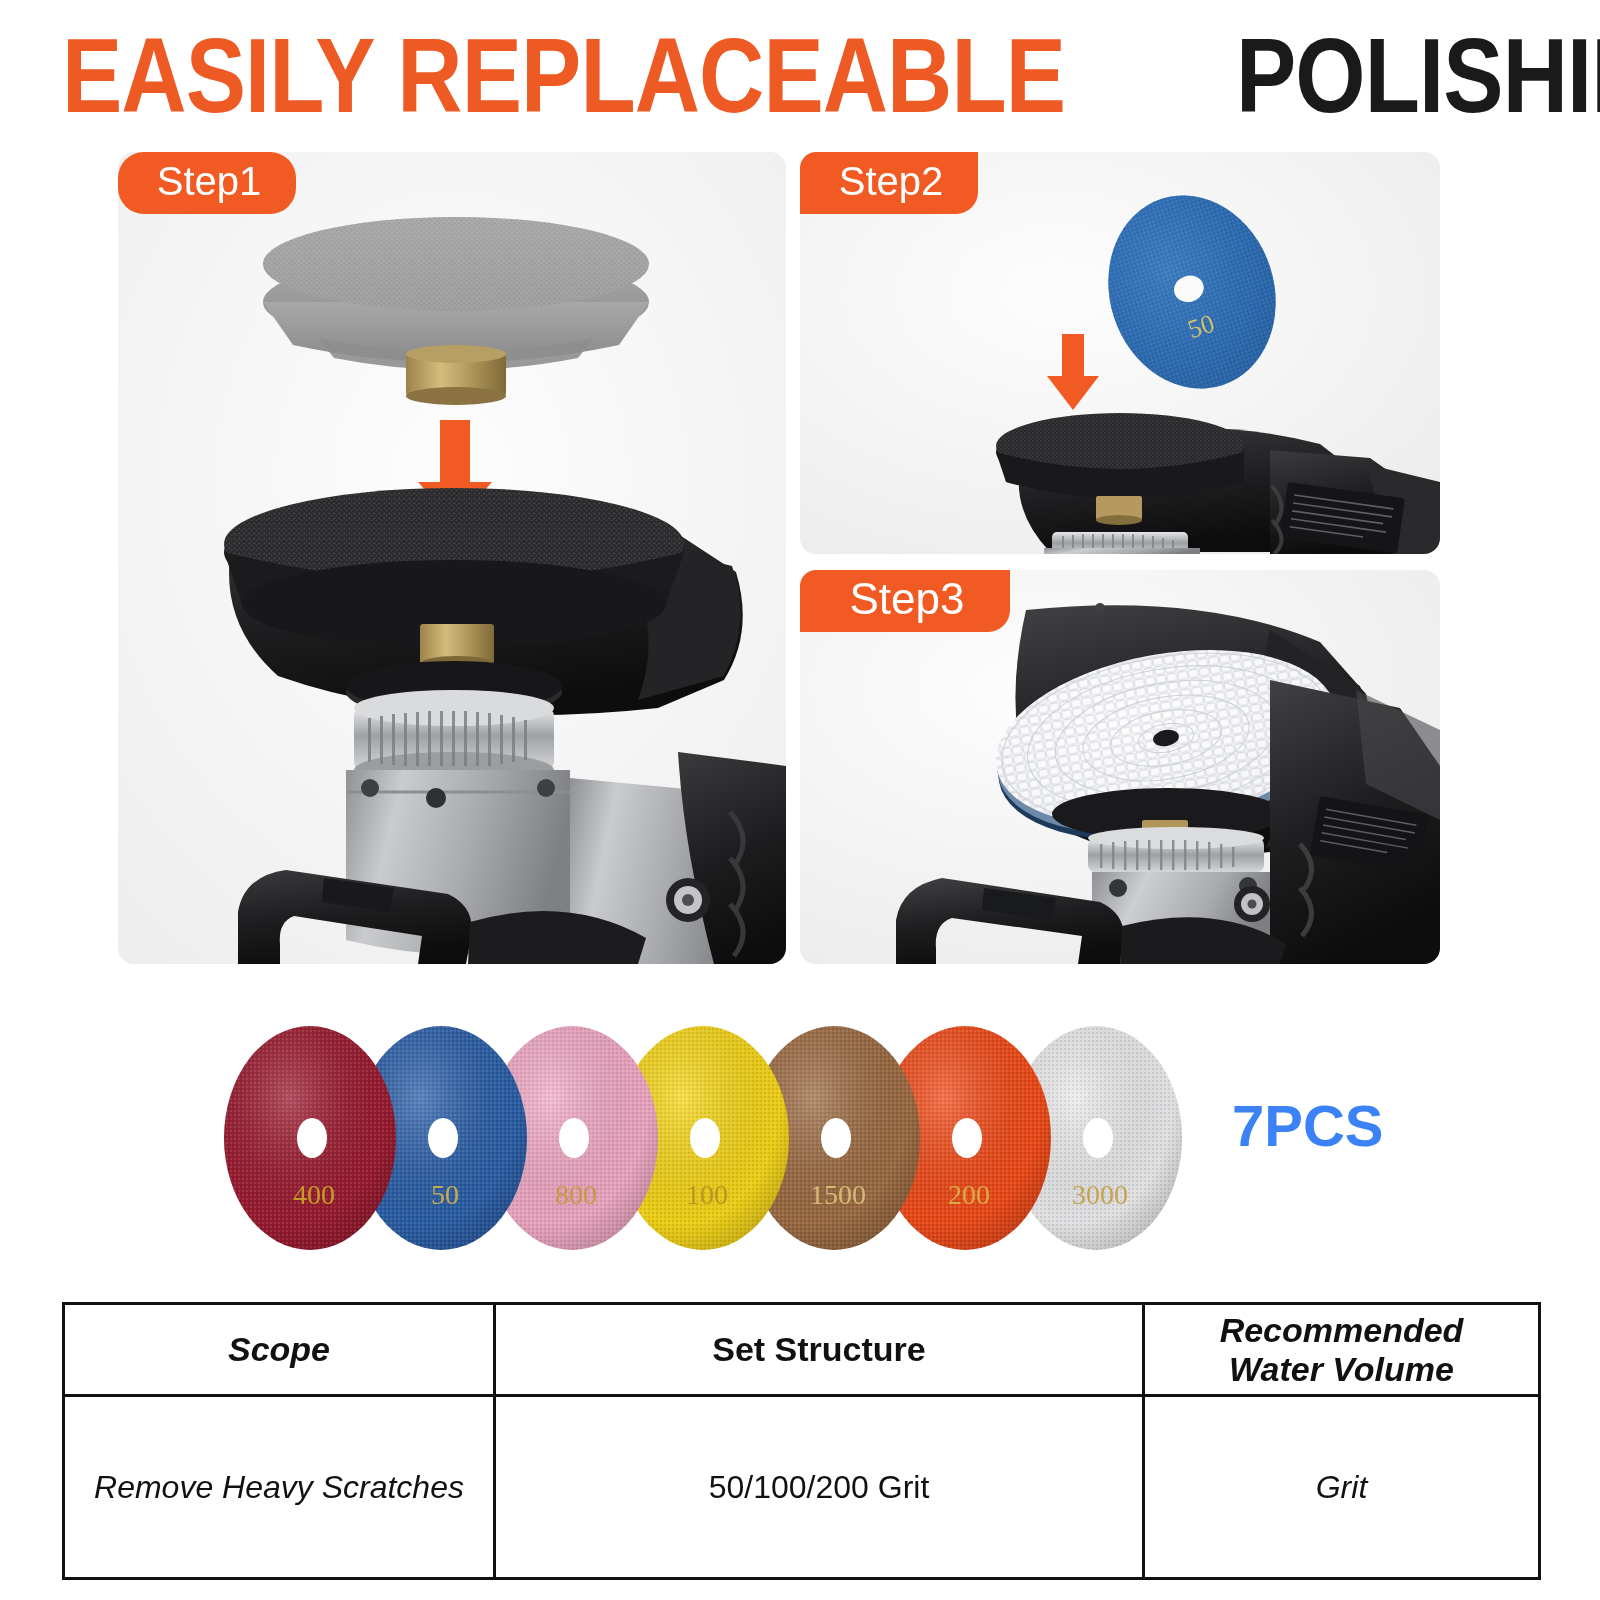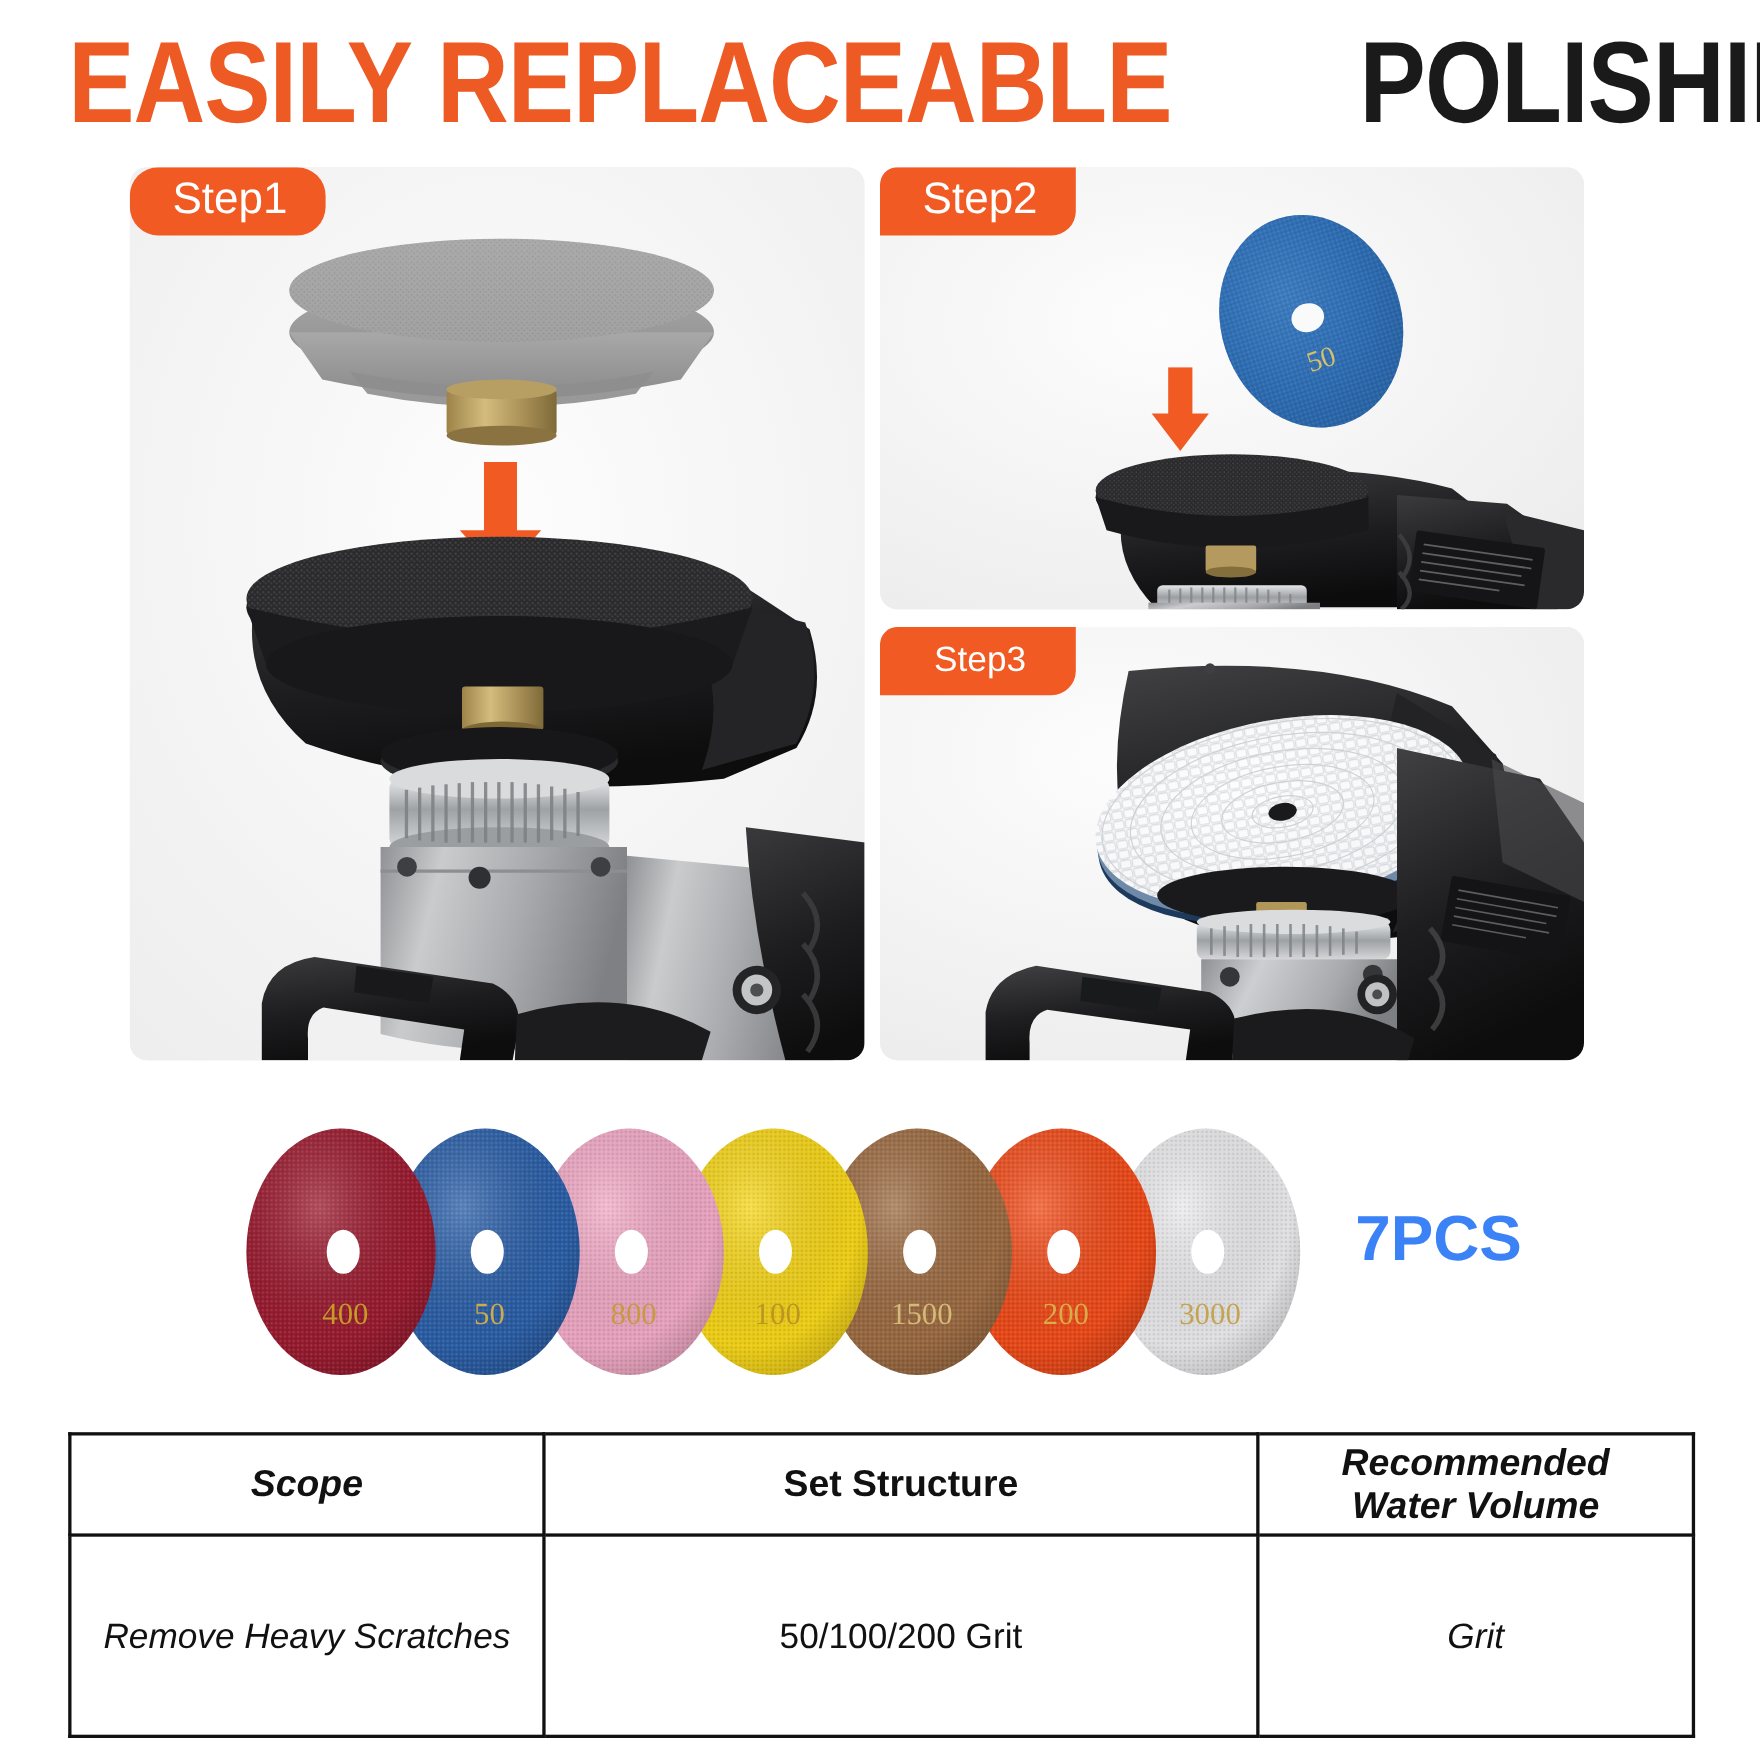--- a/index.html
+++ b/index.html
@@ -47,21 +47,21 @@
     background: #F15A22;
     color: #ffffff;
     border-radius: 14px 0 22px 0;
     display: flex; align-items: center; justify-content: center;
     font-size: 38px; font-weight: 400;
     z-index: 6;
     padding: 0 22px 4px 26px;
   }
   #panel1 .badge { width: 178px; height: 62px; font-size: 40px; border-radius: 26px; }
   #panel2 .badge { width: 178px; height: 62px; font-size: 40px; }
-  #panel3 .badge { width: 178px; height: 62px; font-size: 32px; }
+  #panel3 .badge { width: 210px; height: 62px; font-size: 44px; }
 
   
   .pcs-label {
     position: absolute; left: 1232px; top: 1092px;
     font-size: 58px; font-weight: 700; color: #3b82f6;
     letter-spacing: 0px;
   }
 
   
   #pad-strip { position: absolute; left: 218px; top: 1018px; width: 1000px; height: 240px; }

